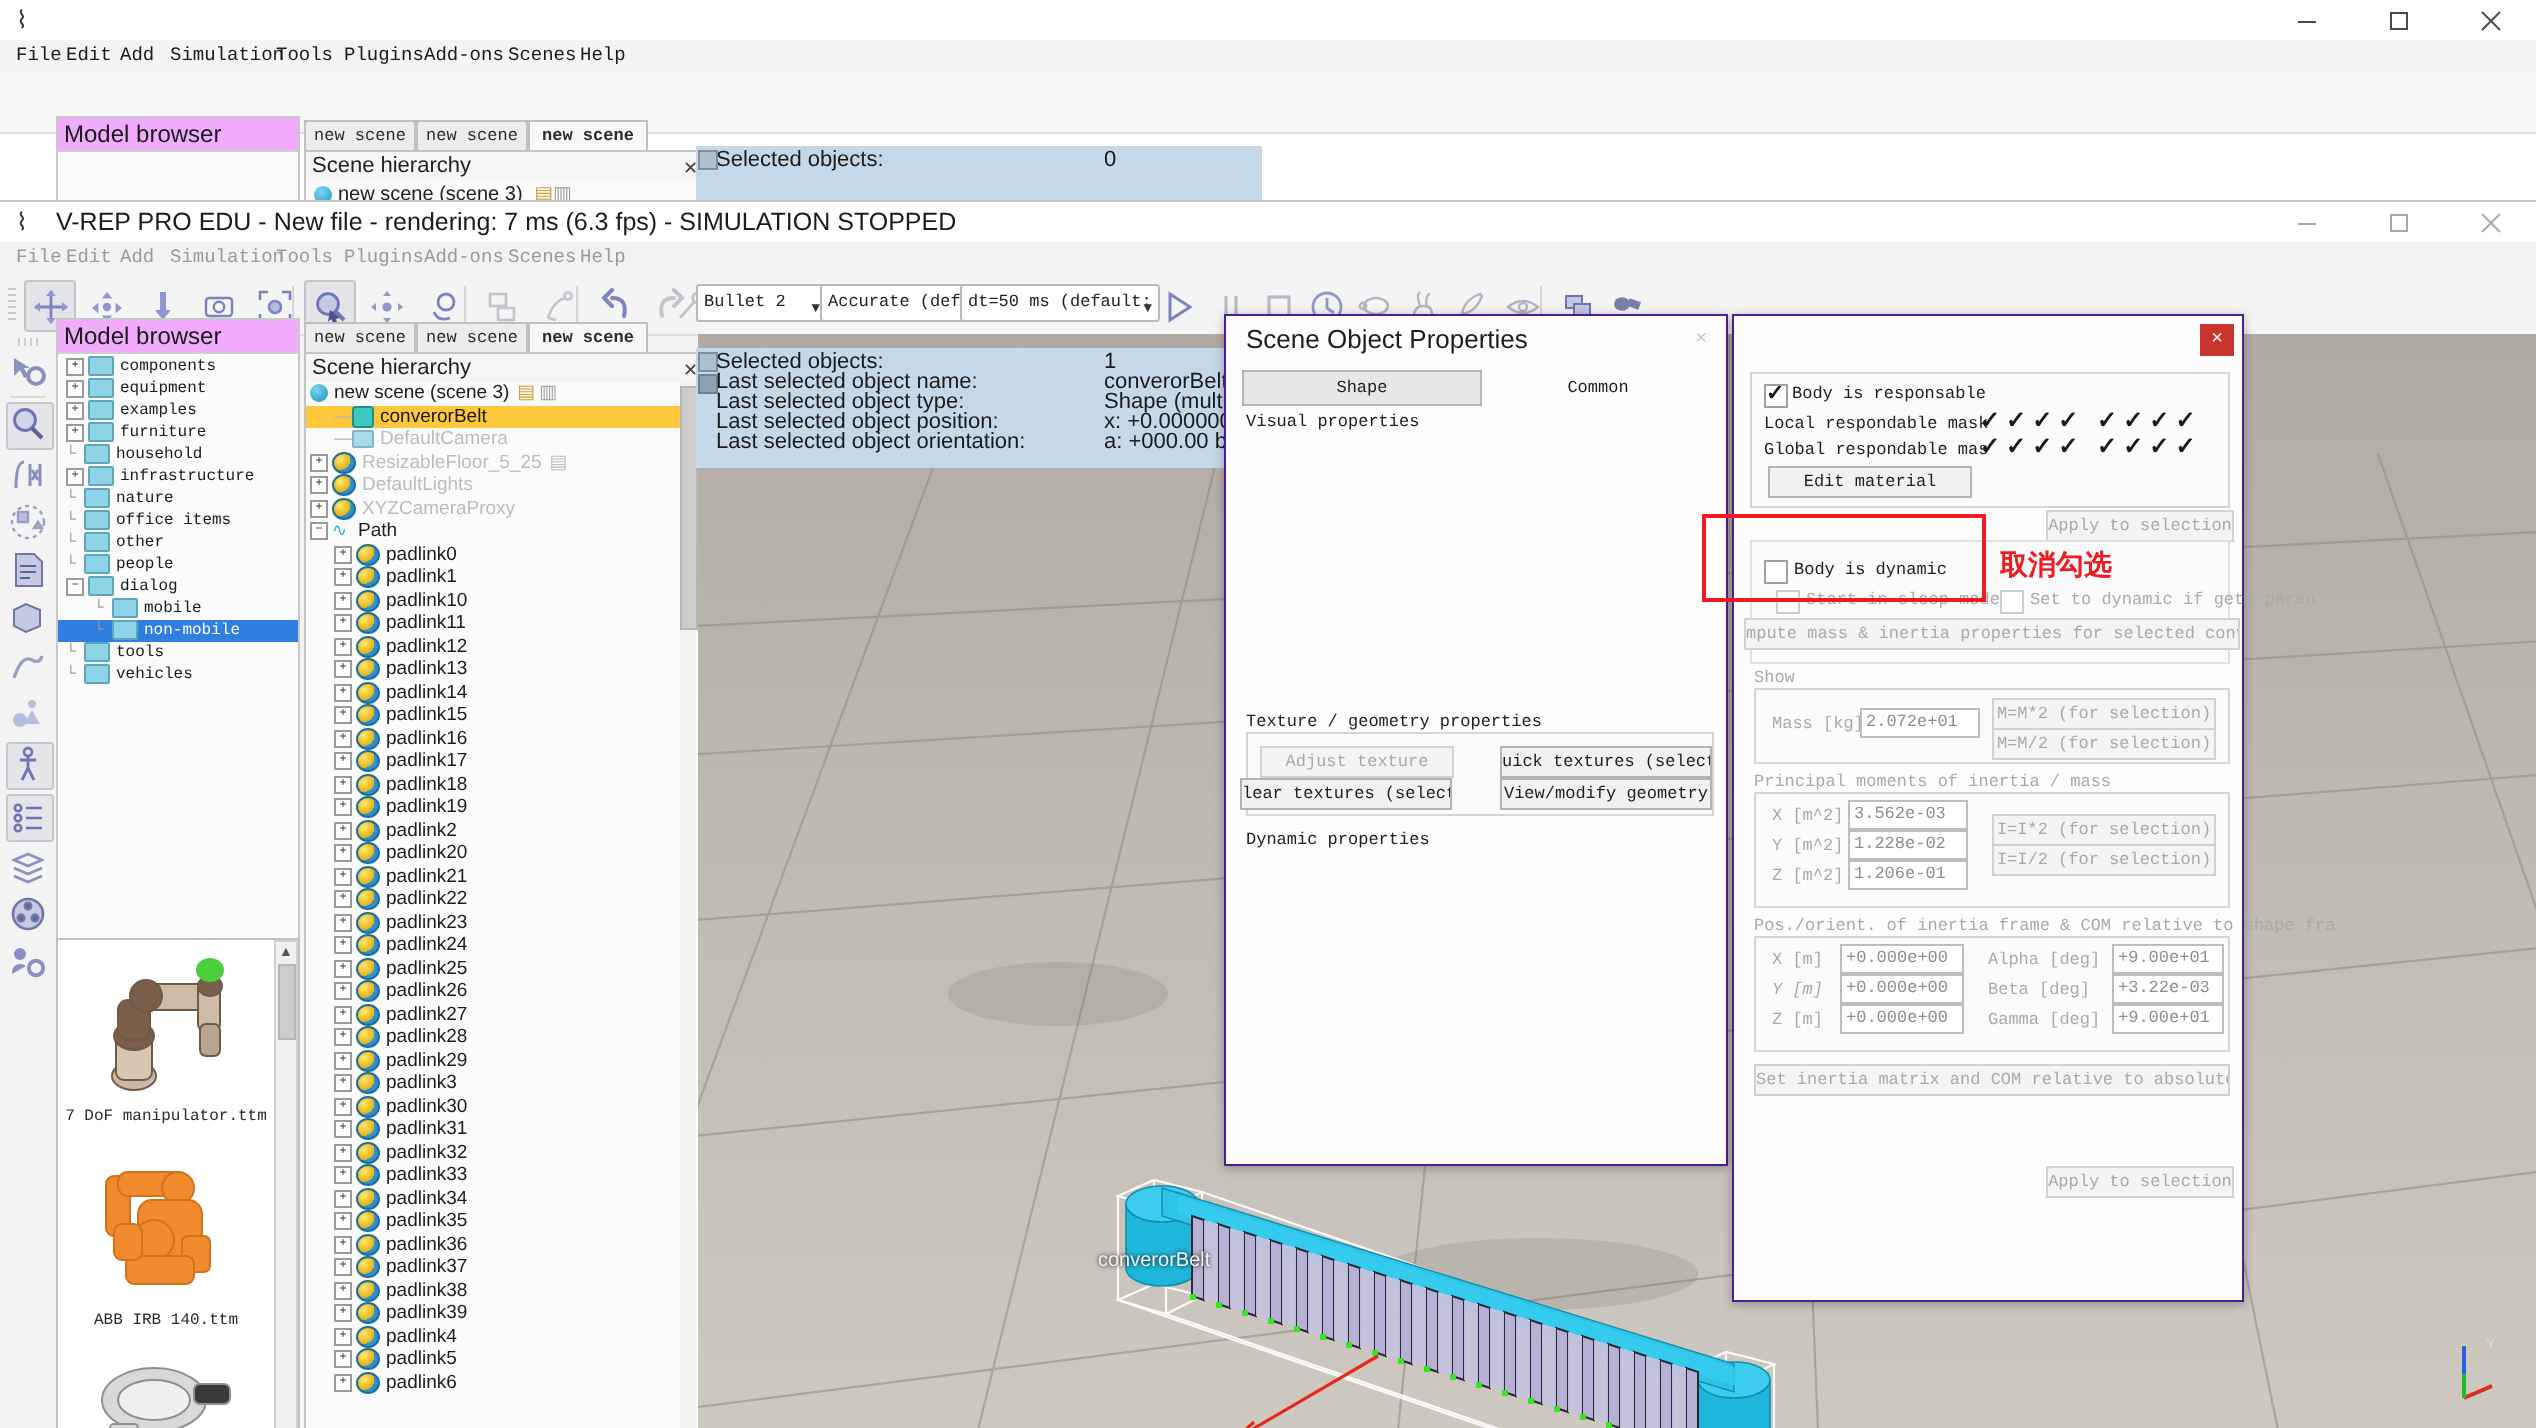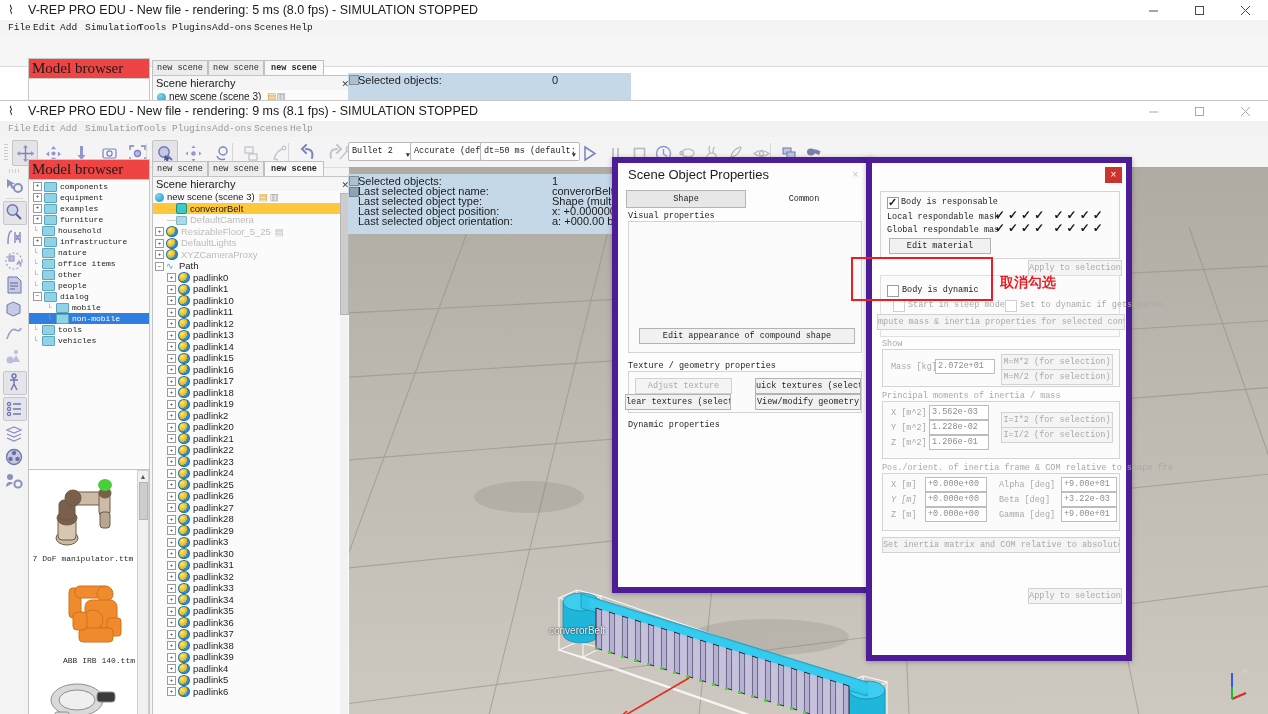--- a/index.html
+++ b/index.html
@@ -29,42 +29,42 @@
   .tbtn.active{background:#e3e3e8;border-color:#c3c3c8;}
   .tsep{position:absolute;top:6px;width:1px;height:18px;background:#d6d6d6;}
   .combo{position:absolute;top:5px;height:17px;background:#fff;border:1px solid #b9b9b9;border-radius:2px;
          font-family:"Liberation Mono",monospace;font-size:8.5px;color:#222;padding:0 3px;line-height:17px;white-space:nowrap;overflow:hidden;}
   .combo .ar{position:absolute;right:3px;top:4px;font-size:7px;color:#333;}
   .grip{position:absolute;top:7px;width:4px;height:16px;
         background-image:repeating-linear-gradient(to bottom,#c9c9c9 0 1px,transparent 1px 3px);}
 
   
   .panel{position:absolute;background:#fbfbfb;border:1px solid #c8c8c8;}
-  .phdr{font-family:Liberation Serif, serif;font-size:15px;background:#ef4444;border-bottom:1px solid #cfcfcf;padding:1px 3px;color:#1a1a1a;}
+  .phdr{font-family:Liberation Sans, sans-serif;font-size:12px;background:#f0abfc;border-bottom:1px solid #cfcfcf;padding:1px 3px;color:#1a1a1a;}
 
   
   .stab{position:absolute;height:15px;border:1px solid #c0c0c0;background:#ececec;border-bottom:none;
         font-family:"Liberation Mono",monospace;font-size:8.5px;color:#2b2b2b;text-align:center;line-height:15px;}
   .stab.sel{background:#f8f8f8;font-weight:bold;}
 
   
   .hhdr{position:absolute;height:15px;background:#f5f5f5;border:1px solid #c4c4c4;font-size:11px;color:#222;padding-left:3px;line-height:15px;}
   .hrow{position:absolute;left:0;height:15px;width:100%;font-size:11px;white-space:nowrap;color:#1c1c1c;}
   .hrow.sel{background:#ffc83c;}
   .hrow.ghost{color:#b6b6b6;}
   .plus{display:inline-block;width:7px;height:7px;border:1px solid #9a9a9a;background:#fff;font-size:6px;
         line-height:6px;text-align:center;color:#333;vertical-align:middle;margin-right:2px;}
   .ico{display:inline-block;vertical-align:middle;margin-right:3px;}
 
   
   .selinfo{position:absolute;background:#c5d8e8;}
   .selinfo .lbl{position:absolute;font-size:11px;color:#1b1b1b;white-space:nowrap;}
 
   
-  .dlg{position:absolute;background:#fdfdfd;border:6px solid #4c1d95;box-shadow:0 1px 5px rgba(0,0,0,.28);}
+  .dlg{position:absolute;background:#fdfdfd;border:1px solid #4c1d95;box-shadow:0 1px 5px rgba(0,0,0,.28);}
   .dlgtitle{position:absolute;left:0;top:0;height:24px;line-height:24px;font-size:13px;color:#1d1d1d;padding-left:10px;}
   .dlgclose{position:absolute;top:4px;right:4px;width:17px;height:16px;background:#c9352e;color:#fff;font-size:10px;
             text-align:center;line-height:16px;}
   .dlgclose.gray{background:transparent;color:#c4c4c4;}
   .tabbtn{position:absolute;height:16px;border:1px solid #b5b5b5;background:#f0f0f0;font-family:"Liberation Mono",monospace;
           font-size:8.5px;text-align:center;line-height:16px;color:#1e1e1e;}
   .grp{position:absolute;border:1px solid #d4d4d4;background:#fbfbfb;}
   .lb{position:absolute;font-family:"Liberation Mono",monospace;font-size:8.5px;color:#1e1e1e;white-space:nowrap;}
   .lb.dimt{color:#a9a9a9;}
   .btn{position:absolute;height:14px;border:1px solid #b3b3b3;background:#f1f1f1;font-family:"Liberation Mono",monospace;
@@ -87,21 +87,20 @@
   .thumbwrap{position:absolute;background:#fff;border:1px solid #c2c2c2;overflow:hidden;}
   .thumbcap{position:absolute;width:100%;text-align:center;font-family:"Liberation Mono",monospace;font-size:8px;color:#2a2a2a;}
   .sb{position:absolute;background:#f0f0f0;border:1px solid #cfcfcf;}
   .sbthumb{position:absolute;background:#cdcdcd;border:1px solid #b5b5b5;}
 </style>
 </head>
 <body>
 
 <div class="winbar" style="top:0;">
   <span class="appicon">⌇</span>
-  <span class="title">V-REP PRO EDU - New file - rendering: 5 ms (8.0 fps) - SIMULATION STOPPED</span>
   <div class="wbtns">
     <div class="wbtn">
         <svg width="11" height="11">
           <line x1="1" y1="6" x2="10" y2="6" stroke="#4a4a4a" stroke-width="1"></line>
         </svg>
       </div>
     <div class="wbtn">
         <svg width="11" height="11">
           <rect x="1.5" y="1.5" width="8" height="8" fill="none" stroke="#4a4a4a" stroke-width="1"></rect>
         </svg>
@@ -148,21 +147,21 @@
 <div class="selinfo" style="left:348px;top:73px;width:283px;height:33px;">
   <span class="lbl" style="left:10px;top:1px;">Selected objects:</span>
   <span class="lbl" style="left:204px;top:1px;">0</span>
   <span class="abs" style="left:1px;top:2px;width:8px;height:8px;background:#aebfcd;border:1px solid #7d8f9d;"></span>
 </div>
 
 <div class="abs" style="left:0;top:100px;width:1268px;height:614px;background:#f4f4f4;border-top:1px solid #c9c9c9;">
 
   <div class="winbar" style="top:0;">
     <span class="appicon">⌇</span>
-    <span class="title">V-REP PRO EDU - New file - rendering: 9 ms (8.1 fps) - SIMULATION STOPPED</span>
+    <span class="title">V-REP PRO EDU - New file - rendering: 7 ms (6.3 fps) - SIMULATION STOPPED</span>
     <div class="wbtns">
       <div class="wbtn dim">
           <svg width="11" height="11">
             <line x1="1" y1="6" x2="10" y2="6" stroke="#a9a9a9" stroke-width="1"></line>
           </svg>
         </div>
       <div class="wbtn dim">
           <svg width="11" height="11">
             <rect x="1.5" y="1.5" width="8" height="8" fill="none" stroke="#a9a9a9" stroke-width="1"></rect>
           </svg>
@@ -538,21 +537,21 @@
           <rect x="40" y="16" width="36" height="13" rx="6" fill="#cdbba8"></rect>
           <ellipse cx="44" cy="22" rx="8" ry="8" fill="#7a5f4a"></ellipse>
           <rect x="70" y="14" width="11" height="26" rx="4" fill="#cdbba8"></rect>
           <ellipse cx="76" cy="17" rx="6" ry="5" fill="#7a5f4a"></ellipse>
           <rect x="71" y="36" width="10" height="16" rx="3" fill="#b8a593"></rect>
         </g>
         <ellipse cx="76" cy="9" rx="7" ry="6" fill="#49cf3c"></ellipse>
       </svg>
       <div class="thumbcap" style="top:84px;">7 DoF manipulator.ttm</div>
     </div>
-    <div class="abs" style="left:16px;top:102px;width:108px;height:100px;">
+    <div class="abs" style="left:0;top:102px;width:108px;height:100px;">
       <svg width="108" height="82" viewBox="0 0 108 82" style="display:block;margin:4px auto 0;">
         <g fill="#ef8b2c" stroke="#d1731b" stroke-width="1">
           <rect x="24" y="12" width="12" height="30" rx="4"></rect>
           <rect x="30" y="10" width="34" height="12" rx="5"></rect>
           <circle cx="60" cy="18" r="8"></circle>
           <rect x="40" y="24" width="32" height="28" rx="7"></rect>
           <circle cx="48" cy="44" r="10"></circle>
           <rect x="62" y="42" width="14" height="18" rx="3"></rect>
           <rect x="34" y="52" width="34" height="14" rx="4"></rect>
           <rect x="28" y="36" width="14" height="18" rx="4"></rect>
@@ -798,23 +797,20 @@
     <span class="lbl" style="left:204px;top:41px;">a: +000.00   b:</span>
   </div>
 
   <div class="dlg" style="left:612px;top:56px;width:250px;height:424px;">
     <div class="dlgtitle">Scene Object Properties</div>
     <div class="dlgclose gray">×</div>
     <div class="tabbtn" style="left:8px;top:27px;width:118px;background:#e7e7e7;">Shape</div>
     <div class="tabbtn" style="left:128px;top:27px;width:114px;border-color:transparent;background:transparent;">Common</div>
 
     <div class="lb" style="left:10px;top:48px;">Visual properties</div>
-    <div class="grp" style="left:10px;top:58px;width:232px;height:130px;">
-      <div class="btn" style="left:10px;top:106px;width:214px;">Edit appearance of compound shape</div>
-    </div>
 
     <div class="lb" style="left:10px;top:198px;">Texture / geometry properties</div>
     <div class="grp" style="left:10px;top:208px;width:232px;height:40px;">
       <div class="btn dimb" style="left:6px;top:6px;width:95px;">Adjust texture</div>
       <div class="btn" style="left:126px;top:6px;width:104px;">uick textures (selection</div>
       <div class="btn" style="left:-4px;top:22px;width:104px;">lear textures (selection</div>
       <div class="btn" style="left:126px;top:22px;width:104px;">View/modify geometry</div>
     </div>
 
     <div class="lb" style="left:10px;top:257px;">Dynamic properties</div>

